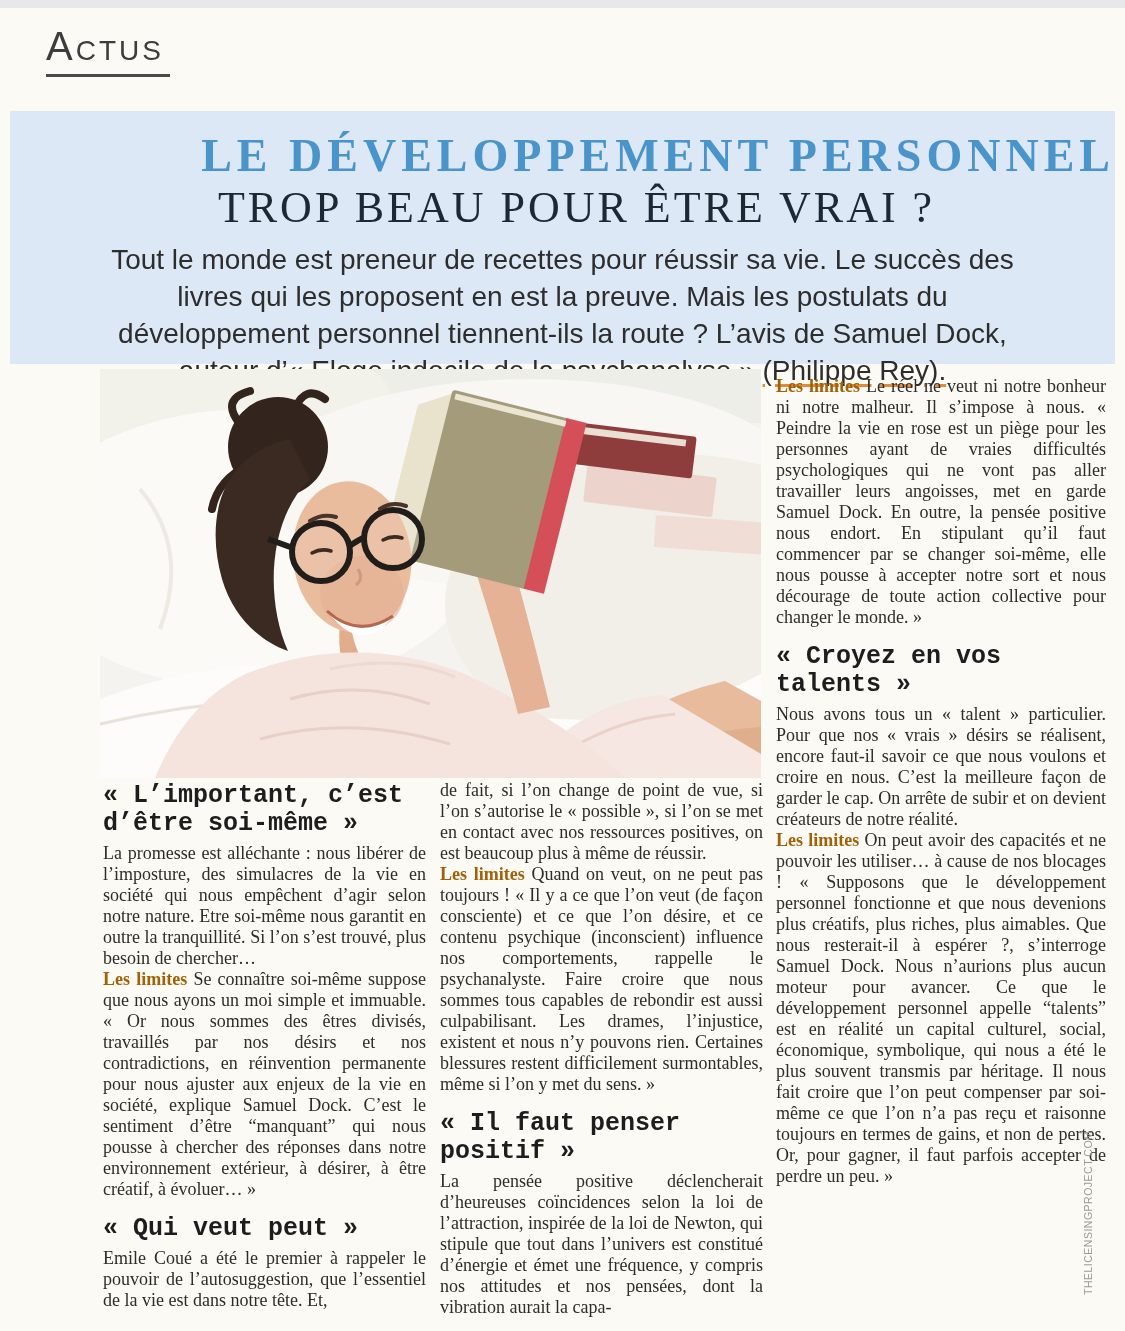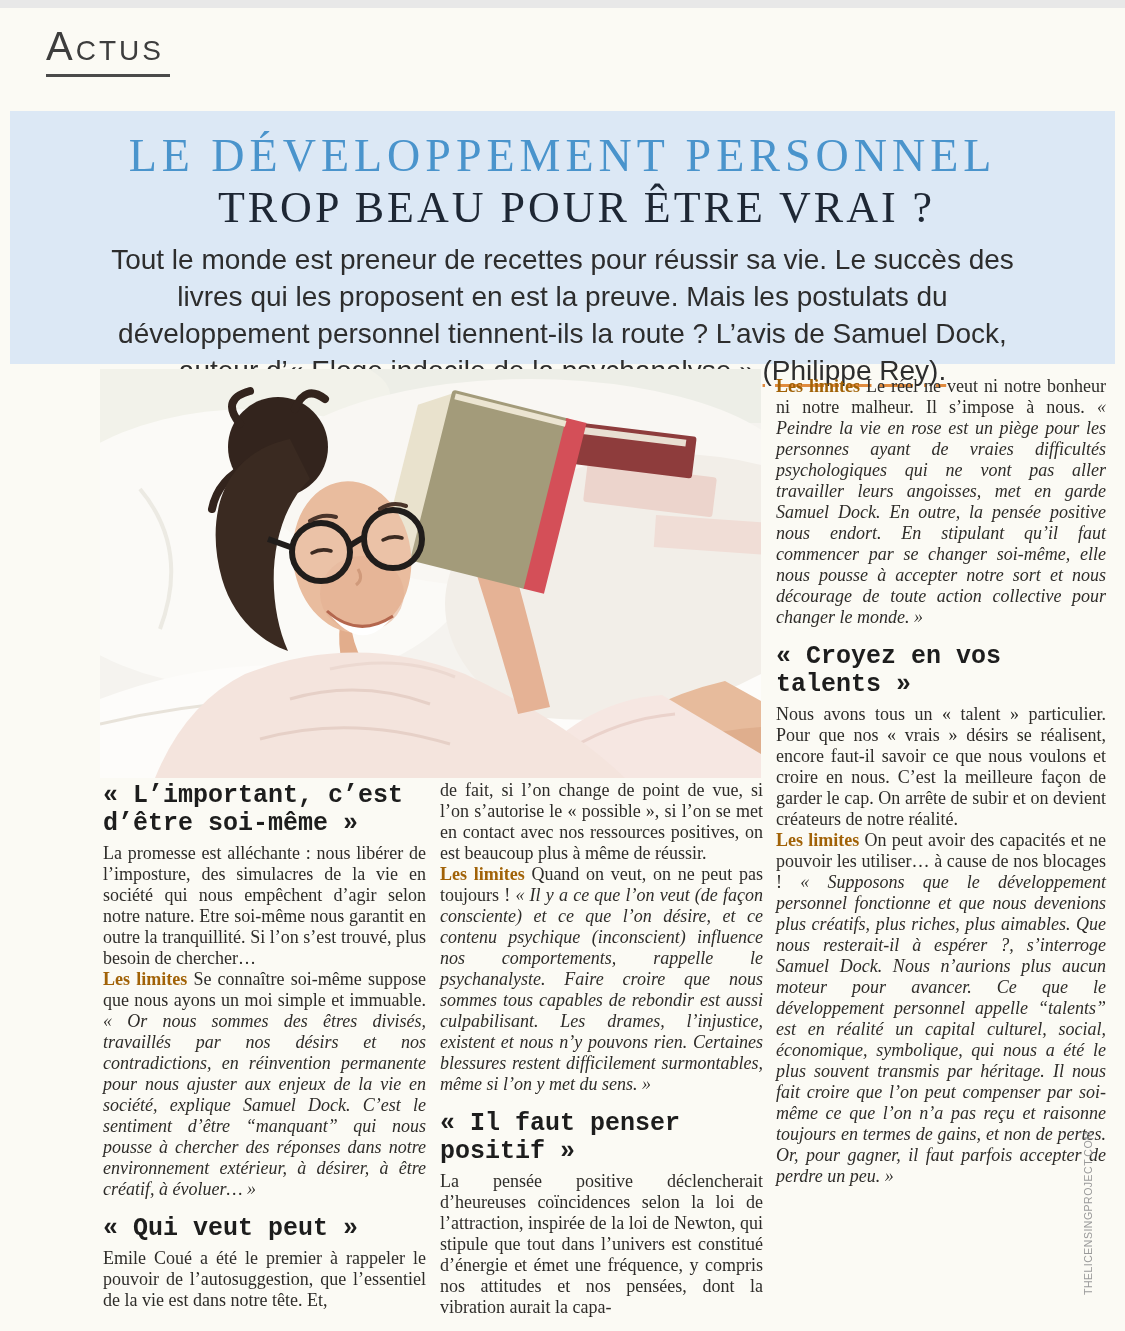--- a/index.html
+++ b/index.html
@@ -16,21 +16,21 @@
     color:#3d3d3d;text-transform:uppercase;
     border-bottom:3px solid #4a4a4a;padding:0 6px 5px 0;
   }
   .actus::first-letter{font-size:40px;}
   
   .hero{
     position:absolute;left:10px;top:103px;width:1105px;height:253px;
     background:#dce8f5;
   }
   .title1{
-    margin:20px 0 0;text-align:center;font-weight:400;
+    margin:20px 0 0;text-align:right;font-weight:700;
     font-size:46px;letter-spacing:5px;color:#4a94cc;line-height:1.1;
   }
   .title2{
     margin:2px 0 0;text-align:center;font-weight:400;
     font-size:44px;letter-spacing:3px;color:#1e2734;line-height:1.1;padding-left:28px;
   }
   .standfirst{
     width:950px;margin:10px auto 0;text-align:center;
     font-family:"Liberation Sans",sans-serif;
     font-size:28px;line-height:1.32;color:#2d2d2d;
@@ -56,21 +56,21 @@
   .col2{left:440px;top:772px;width:323px;}
   .col3{left:776px;top:368px;width:330px;}
   .body-para{margin:0;}
   .col-heading{
     font-family:Liberation Mono, monospace;font-weight:700;
     font-size:25px;line-height:1.12;color:#1d1d1d;
     margin:15px 0 5px;text-align:left;
   }
   .col-heading:first-child{margin-top:2px;}
   .lead{color:#a16207;font-weight:700;}
-  .it{font-style:italic;}
+  .it{}
   
   .credit{
     position:absolute;left:1082px;top:1287px;
     transform:rotate(-90deg);transform-origin:left top;
     font-family:"Liberation Sans",sans-serif;
     font-size:10.5px;letter-spacing:.5px;color:#9a9a9a;white-space:nowrap;
   }
   
   .bottom-bar{
     position:absolute;left:530px;top:1327px;width:112px;height:4px;

